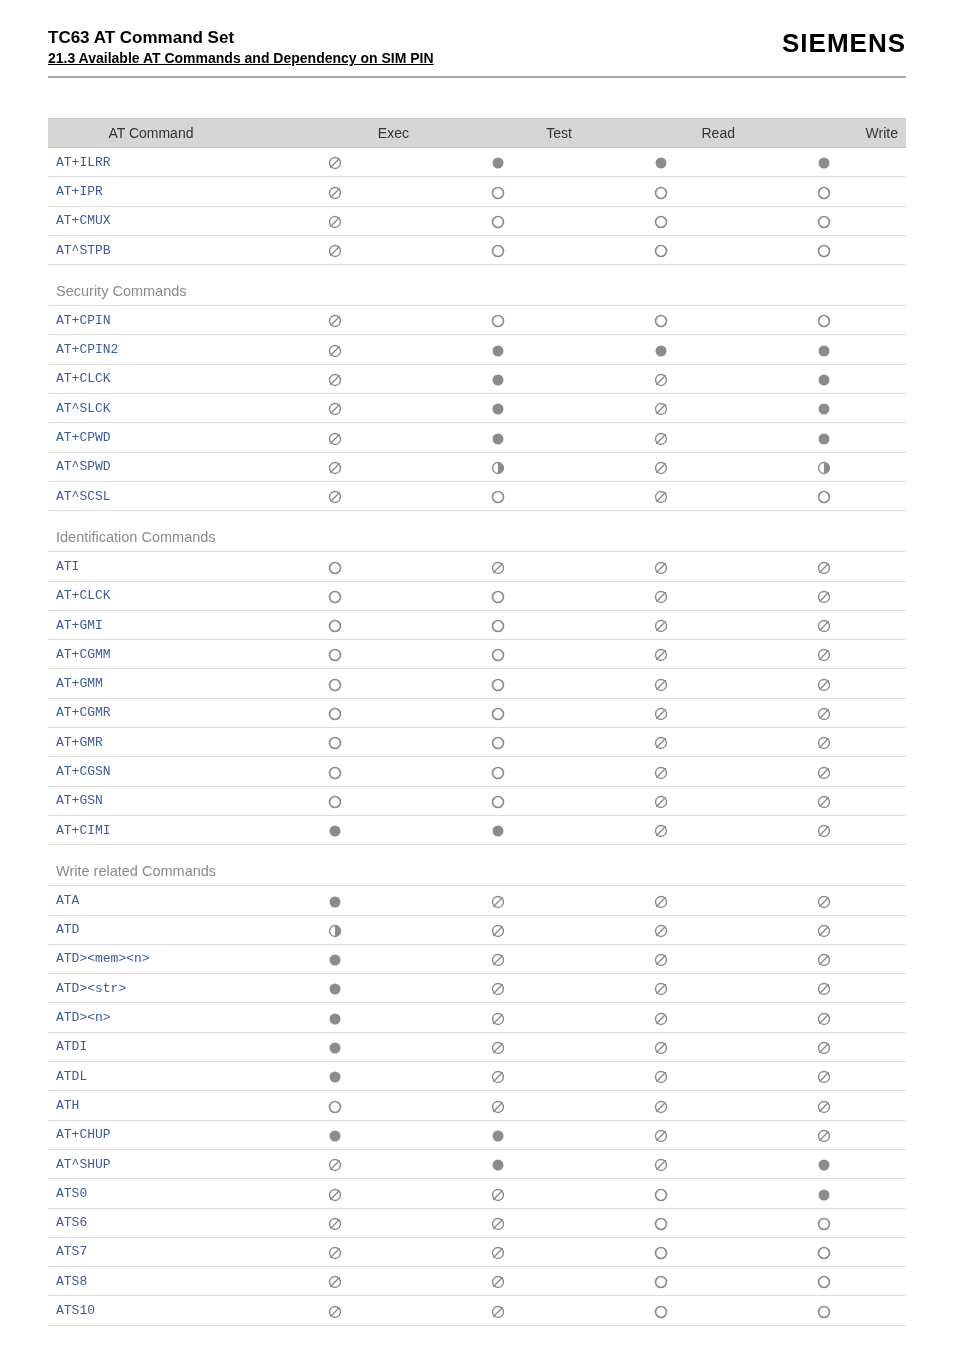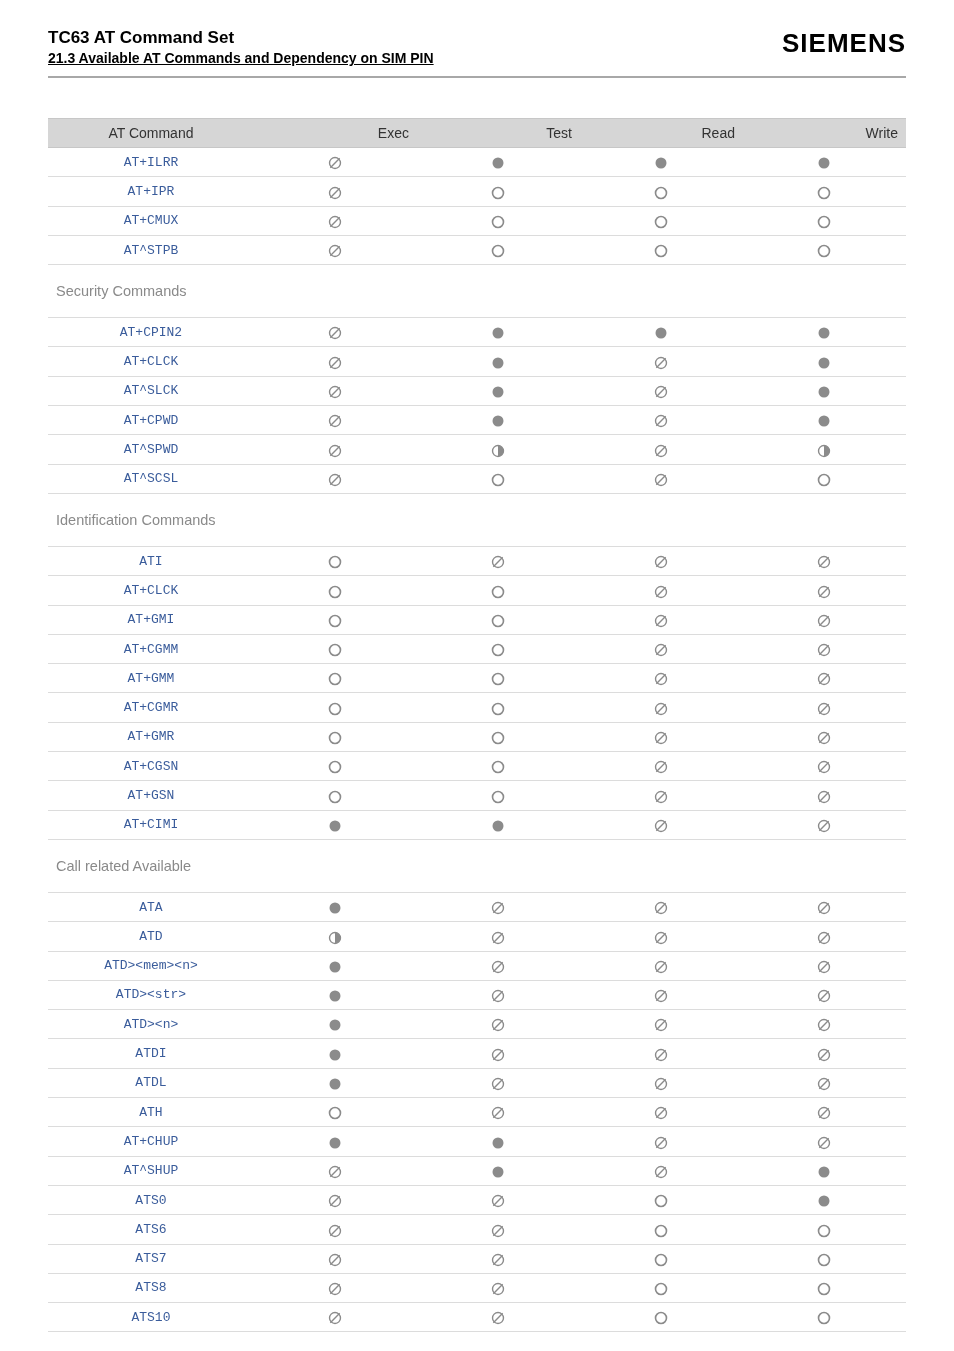--- a/index.html
+++ b/index.html
@@ -59,31 +59,31 @@
       text-align: center;
     }
     tbody td {
       padding: 6px 8px;
       font-size: 14px;
       text-align: center;
       border-bottom: 1px solid #dcdcdc;
       vertical-align: middle;
     }
     tbody td.cmd {
-      text-align: center;
+      text-align: left;
       color: #3a5c9b;
       font-family: "Courier New", monospace;
       font-size: 13px;
     }
     tbody tr.section td {
       text-align: left;
       color: #8a8a8a;
       font-size: 14.5px;
       padding-top: 18px;
-      padding-bottom: 18px;
+      padding-bottom: 6px;
       font-family: Arial, Helvetica, sans-serif;
     }
     .sym {
       display: inline-block;
       width: 14px;
       height: 14px;
       vertical-align: middle;
     }
     .col-cmd { width: 24%; }
     .col-sym { width: 19%; text-align: right; }
@@ -173,20 +173,36 @@
       <circle cx="6" cy="6" r="4.7" fill="none" stroke="#8b8b8b" stroke-width="1.4"></circle>
     </svg></span></td>
           <td><span><svg class="sym" viewBox="0 0 12 12">
       <circle cx="6" cy="6" r="4.7" fill="none" stroke="#8b8b8b" stroke-width="1.4"></circle>
     </svg></span></td>
         </tr>
         <tr class="section">
           <td colspan="5">Security Commands</td>
         </tr>
         <tr>
+          <td class="cmd">AT+CPIN</td>
+          <td><span><svg class="sym" viewBox="0 0 12 12">
+      <circle cx="6" cy="6" r="4.7" fill="none" stroke="#8b8b8b" stroke-width="1.2"></circle>
+      <line x1="2.005" y1="9.995000000000001" x2="9.995000000000001" y2="2.005" stroke="#8b8b8b" stroke-width="1.2"></line>
+    </svg></span></td>
+          <td><span><svg class="sym" viewBox="0 0 12 12">
+      <circle cx="6" cy="6" r="4.7" fill="none" stroke="#8b8b8b" stroke-width="1.4"></circle>
+    </svg></span></td>
+          <td><span><svg class="sym" viewBox="0 0 12 12">
+      <circle cx="6" cy="6" r="4.7" fill="none" stroke="#8b8b8b" stroke-width="1.4"></circle>
+    </svg></span></td>
+          <td><span><svg class="sym" viewBox="0 0 12 12">
+      <circle cx="6" cy="6" r="4.7" fill="none" stroke="#8b8b8b" stroke-width="1.4"></circle>
+    </svg></span></td>
+        </tr>
+        <tr>
           <td class="cmd">AT+CPIN2</td>
           <td><span><svg class="sym" viewBox="0 0 12 12">
       <circle cx="6" cy="6" r="4.7" fill="none" stroke="#8b8b8b" stroke-width="1.2"></circle>
       <line x1="2.005" y1="9.995000000000001" x2="9.995000000000001" y2="2.005" stroke="#8b8b8b" stroke-width="1.2"></line>
     </svg></span></td>
           <td><span><svg class="sym" viewBox="0 0 12 12">
       <circle cx="6" cy="6" r="4.7" fill="#8b8b8b"></circle>
     </svg></span></td>
           <td><span><svg class="sym" viewBox="0 0 12 12">
       <circle cx="6" cy="6" r="4.7" fill="#8b8b8b"></circle>
@@ -450,21 +466,21 @@
           <td><span><svg class="sym" viewBox="0 0 12 12">
       <circle cx="6" cy="6" r="4.7" fill="none" stroke="#8b8b8b" stroke-width="1.2"></circle>
       <line x1="2.005" y1="9.995000000000001" x2="9.995000000000001" y2="2.005" stroke="#8b8b8b" stroke-width="1.2"></line>
     </svg></span></td>
           <td><span><svg class="sym" viewBox="0 0 12 12">
       <circle cx="6" cy="6" r="4.7" fill="none" stroke="#8b8b8b" stroke-width="1.2"></circle>
       <line x1="2.005" y1="9.995000000000001" x2="9.995000000000001" y2="2.005" stroke="#8b8b8b" stroke-width="1.2"></line>
     </svg></span></td>
         </tr>
         <tr class="section">
-          <td colspan="5">Call related Available</td>
+          <td colspan="5">Write related Commands</td>
         </tr>
         <tr>
           <td class="cmd">ATA</td>
           <td><span><svg class="sym" viewBox="0 0 12 12">
       <circle cx="6" cy="6" r="4.7" fill="#8b8b8b"></circle>
     </svg></span></td>
           <td><span><svg class="sym" viewBox="0 0 12 12">
       <circle cx="6" cy="6" r="4.7" fill="none" stroke="#8b8b8b" stroke-width="1.2"></circle>
       <line x1="2.005" y1="9.995000000000001" x2="9.995000000000001" y2="2.005" stroke="#8b8b8b" stroke-width="1.2"></line>
     </svg></span></td>

